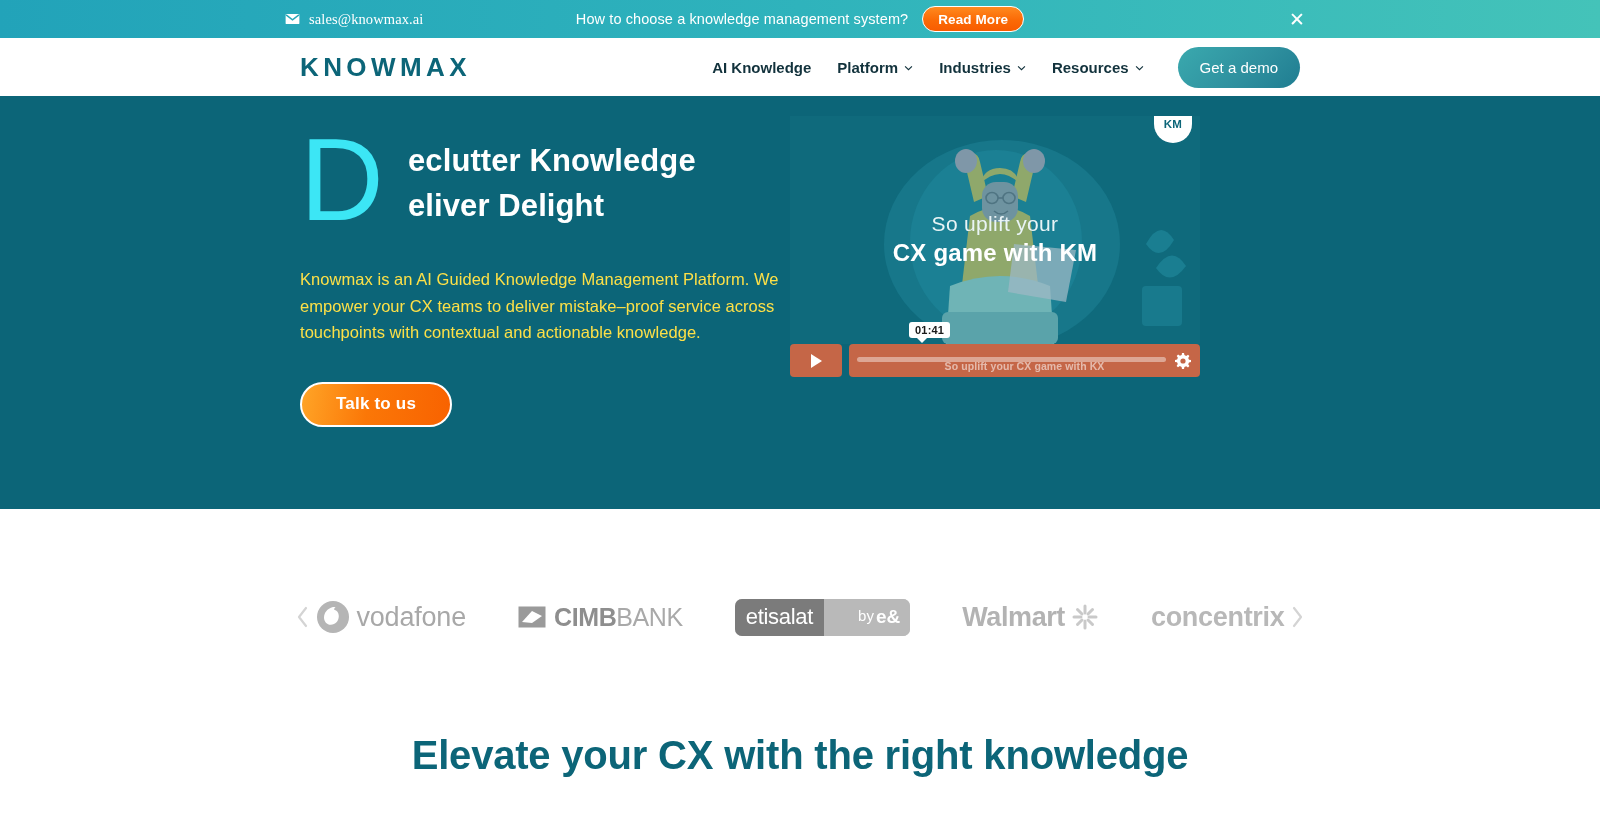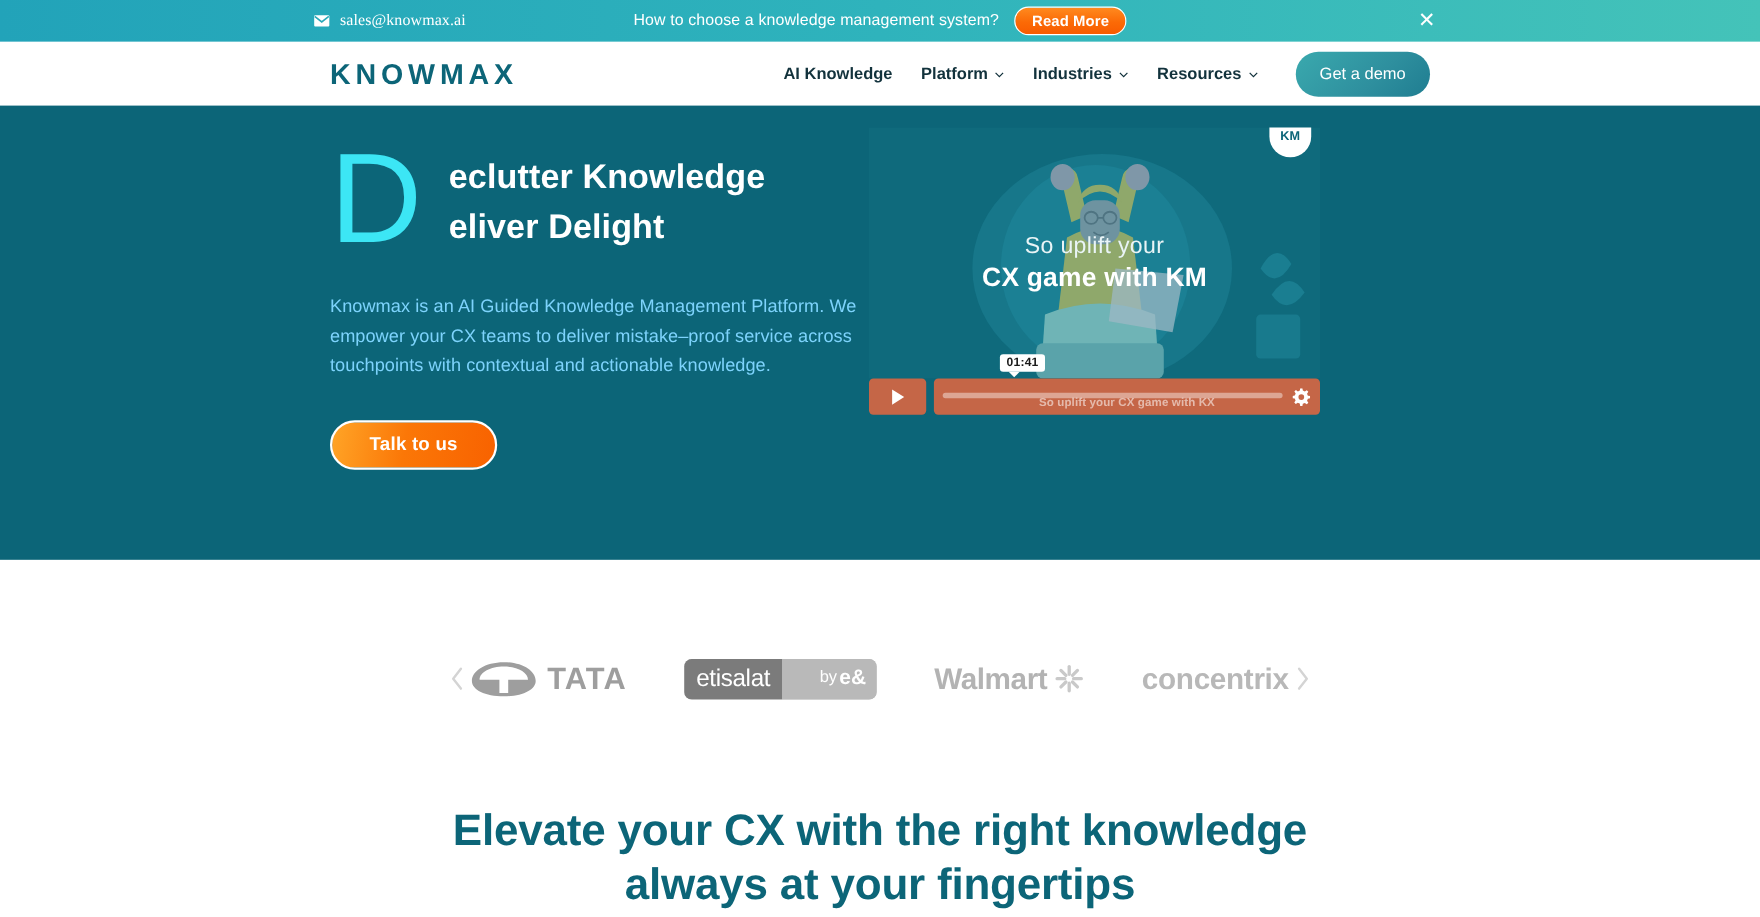--- a/index.html
+++ b/index.html
@@ -79,21 +79,21 @@
     color:#ffffff; font-size:31px; font-weight:700; line-height:45px;
     padding-left:108px; letter-spacing:.1px;
   }
   .dropcap{
     position:absolute; left:0; top:-16px;
     color:#3ce6f5; font-size:116px; font-weight:300; line-height:1;
     font-family:"Liberation Sans", sans-serif;
   }
   .hero-p{
     margin-top:38px;
-    color:#7dd3fc; font-size:16.5px; line-height:26.5px; letter-spacing:.05px;
+    color:#fde047; font-size:16.5px; line-height:26.5px; letter-spacing:.05px;
     max-width:530px;
   }
   .talk-btn{
     margin-top:36px;
     height:45px; padding:0 34px; border-radius:24px;
     background:linear-gradient(100deg,#ffa527 0%,#fb7707 45%,#f86200 100%);
     border:2px solid #ffffff;
     color:#ffffff; font-size:17px; font-weight:700;
     display:inline-flex; align-items:center; justify-content:center;
     cursor:pointer; font-family:"Liberation Sans", sans-serif;
@@ -344,28 +344,37 @@
 
 <div class="logos">
   <div class="car-arrow">
     <svg width="13" height="22" viewBox="0 0 13 22">
         <path d="M10 2 L3 11 L10 20" fill="none" stroke="#d4d4d4" stroke-width="2.2" stroke-linecap="round" stroke-linejoin="round"></path>
       </svg>
   </div>
 
   <div class="logo-track">
 
-
-
     <div class="logo-cell">
-      <svg class="tata-mark" viewBox="0 0 60 34">
-        <path d="M30 2 C13 2 1 10 1 19 C1 27 13 33 30 33 C47 33 59 27 59 19 C59 10 47 2 30 2 Z M30 6 C42 6 52 11 52 18 L34 18 L34 30 L26 30 L26 18 L8 18 C8 11 18 6 30 6 Z" fill="#9e9e9e"></path>
+      <svg class="vodafone-mark" viewBox="0 0 34 34">
+        <circle cx="17" cy="17" r="16" fill="#b5b5b5"></circle>
+        <path d="M17 7 c-6 1.6-9 6-9 10.4 0 4 2.8 7.4 6.8 7.4 4.6 0 8-4 8-8.8 0-3.4-2-5.6-4.6-6.2 0-1.4.6-2.2 1.4-2.8 z" fill="#ffffff"></path>
       </svg>
-      <span class="tata-text">TATA</span>
-    </div>
+      <span class="lg-text">vodafone</span>
+    </div>
+
+    <div class="logo-cell">
+      <svg class="cimb-mark" viewBox="0 0 28 22">
+        <rect x="0.5" y="0.5" width="27" height="21" fill="#9a9a9a"></rect>
+        <path d="M4 16 L14 5 L24 10 L14 17 Z" fill="#ffffff"></path>
+      </svg>
+      <span class="cimb-a">CIMB</span>
+      <span class="cimb-b">BANK</span>
+    </div>
+
 
     <div class="logo-cell">
       <div class="etisalat-pill">
         <div class="eti-l">etisalat</div>
         <div class="eti-r">
           <span class="eti-by">by</span>
           <span>e&amp;</span>
         </div>
       </div>
     </div>
@@ -394,15 +403,14 @@
   <div class="car-arrow">
     <svg width="13" height="22" viewBox="0 0 13 22">
         <path d="M3 2 L10 11 L3 20" fill="none" stroke="#d4d4d4" stroke-width="2.2" stroke-linecap="round" stroke-linejoin="round"></path>
       </svg>
   </div>
 </div>
 
 <div class="section-head">
   <h2>
     <span>Elevate your CX with the right knowledge</span><br>
-    <span>always at your fingertips</span>
   </h2>
 </div>
 
 </body></html>

